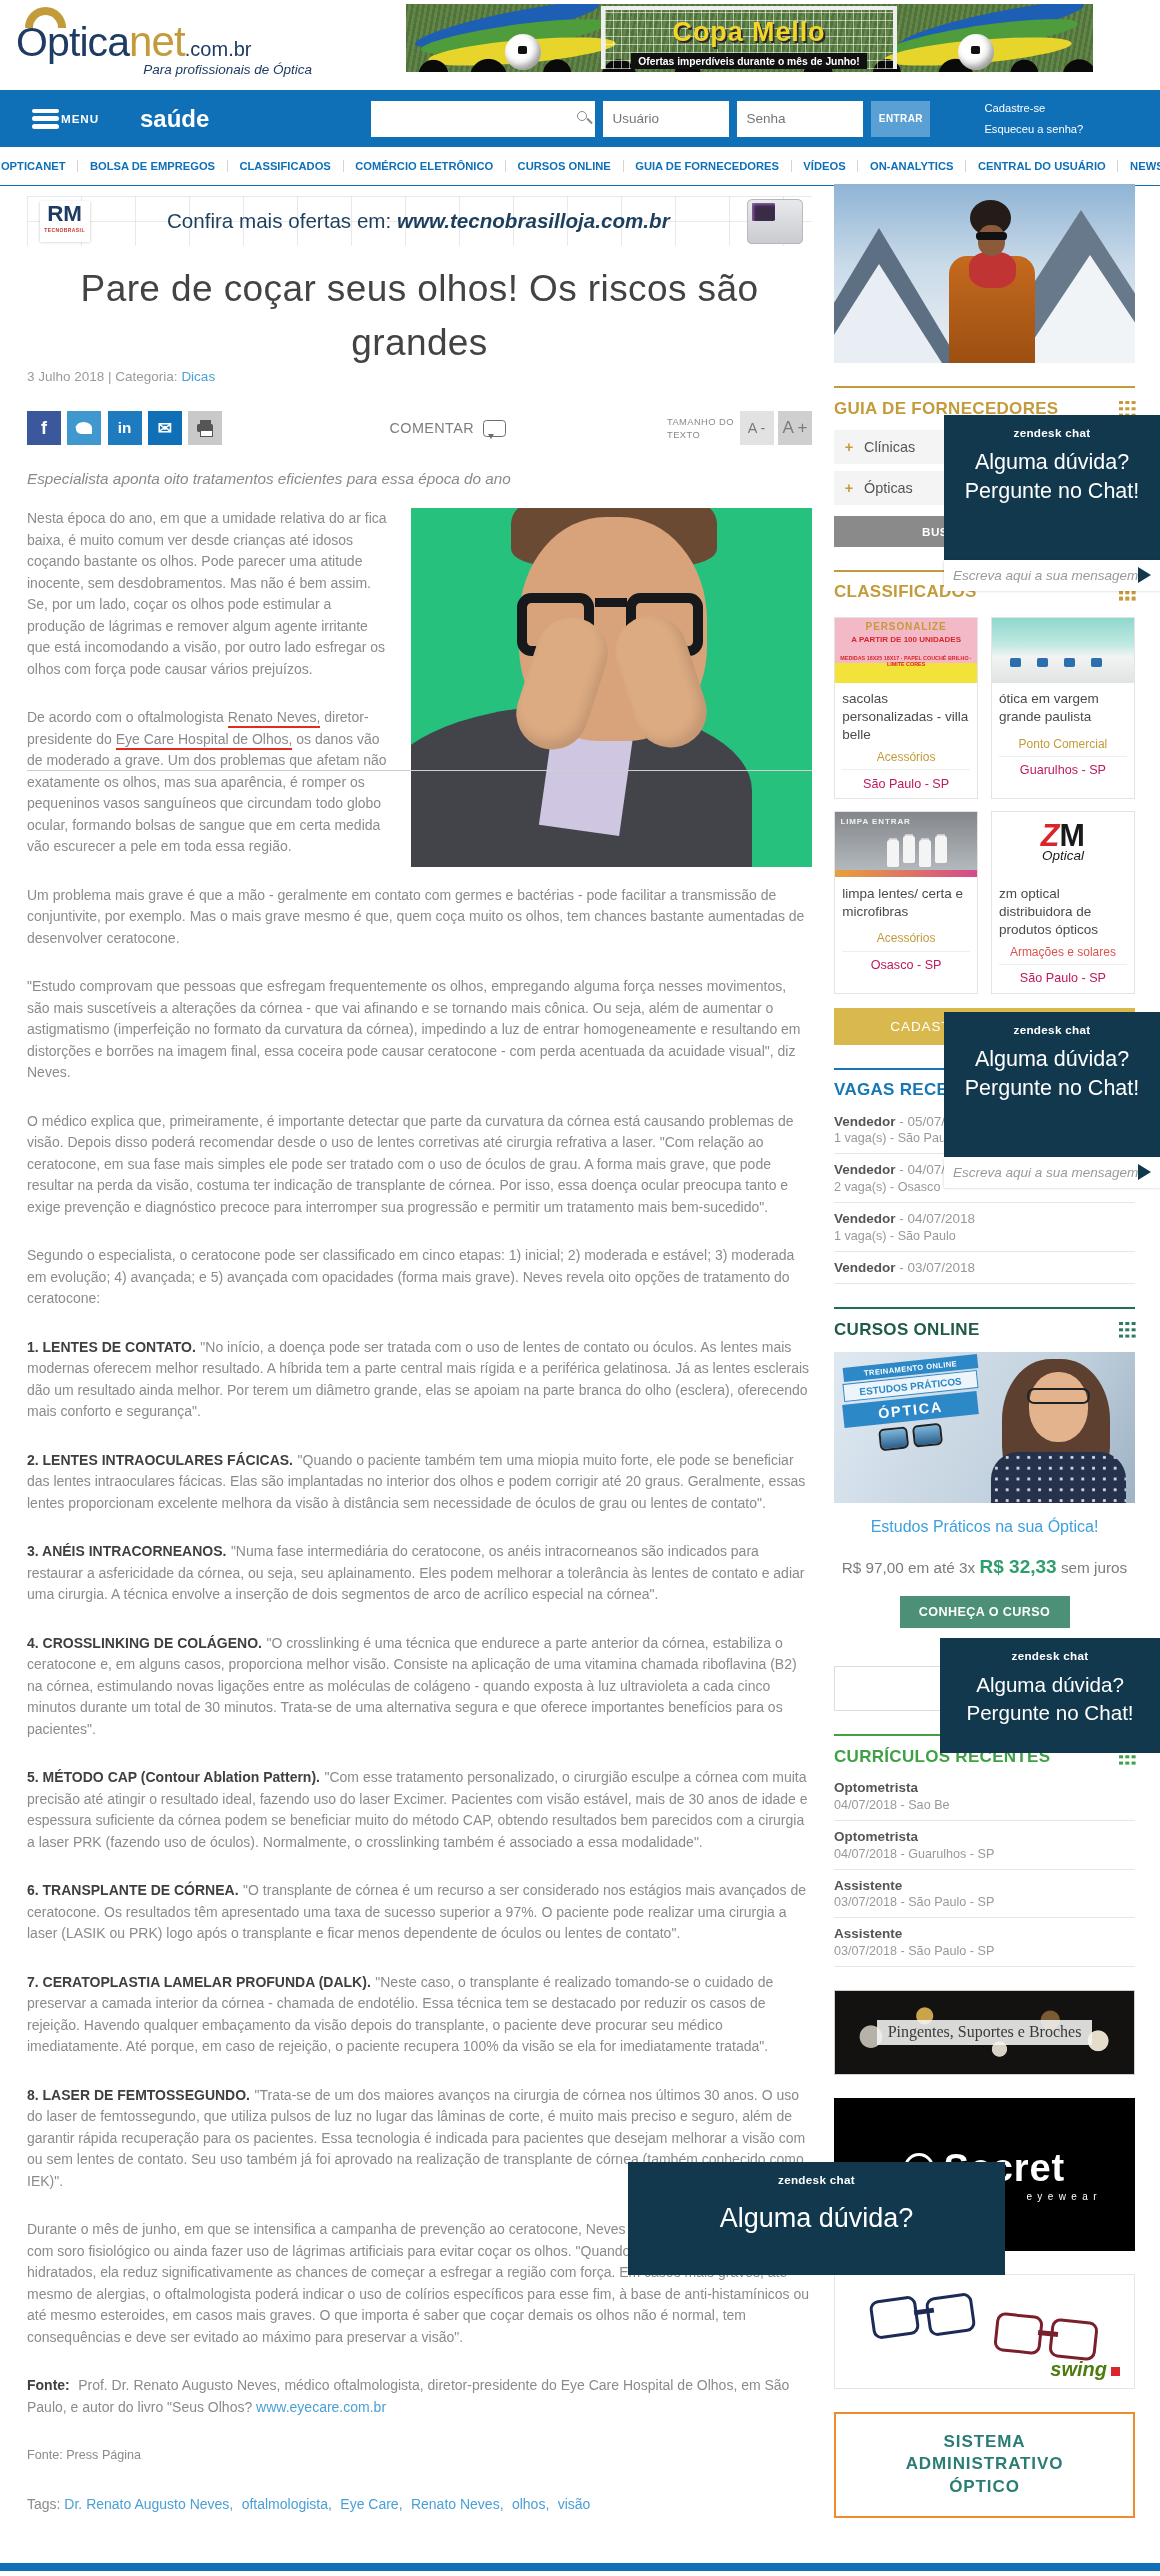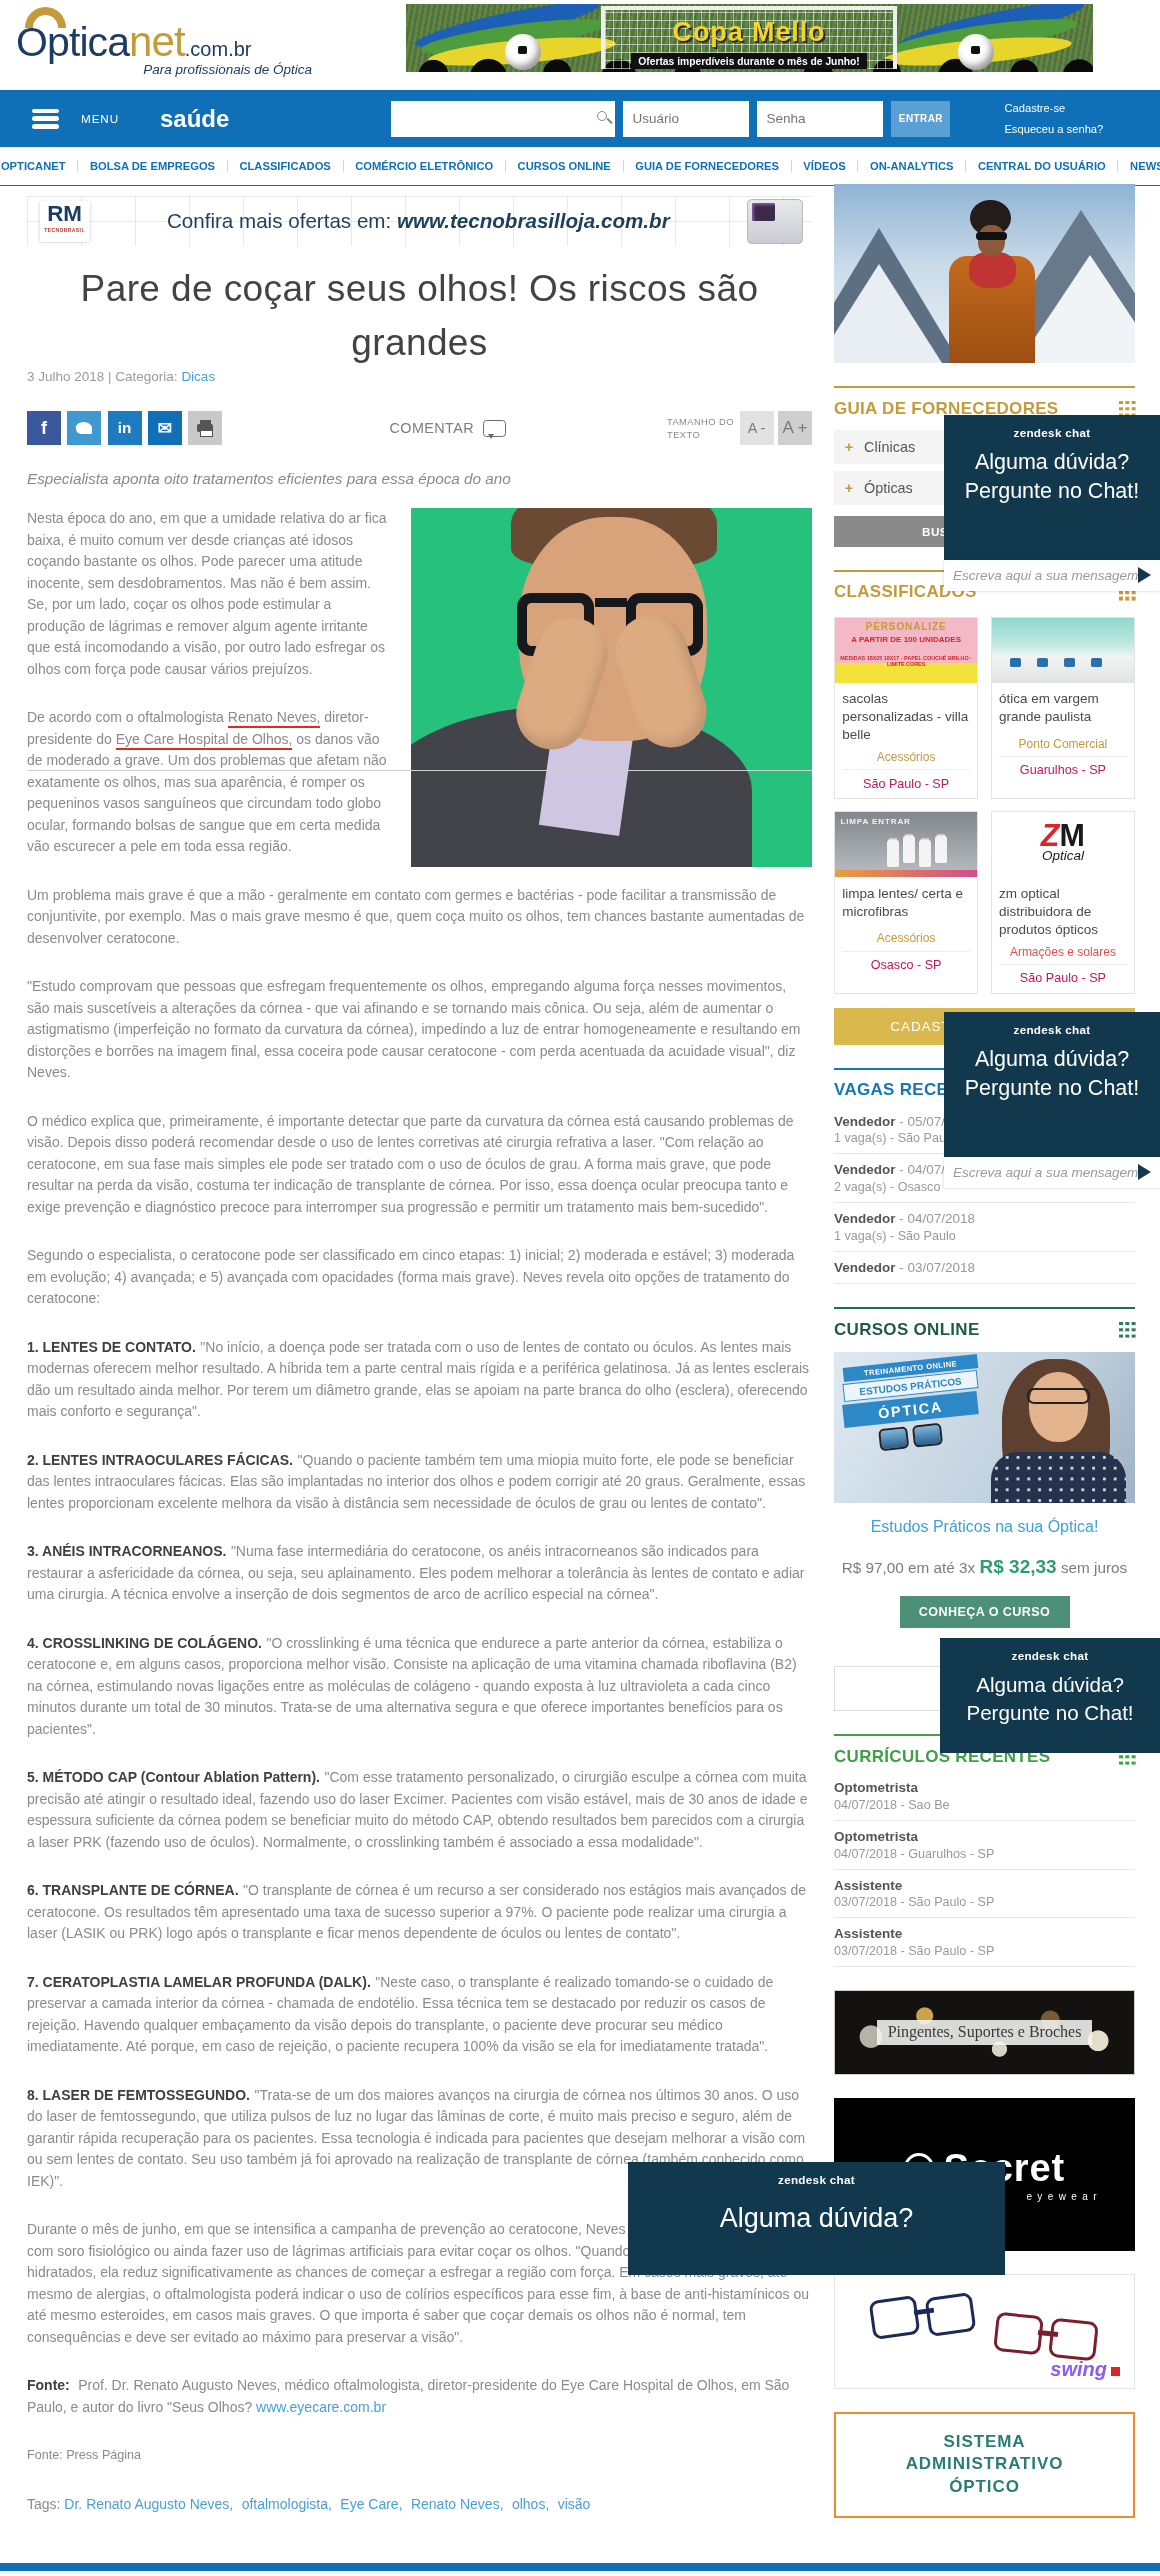--- a/index.html
+++ b/index.html
@@ -44,21 +44,21 @@
     background:repeating-linear-gradient(0deg, rgba(255,255,255,.55) 0 0.9px, transparent 0.9px 8px),
                repeating-linear-gradient(90deg, rgba(255,255,255,.55) 0 0.9px, transparent 0.9px 8px);
     text-align:center; }
   #goal .cup-title { margin-top:7.2px; font-size:27px; font-weight:bold; color:#f2d42a; text-shadow:1.8px 1.8px 0 #2a2a2a; letter-spacing:0.9px; }
   #goal .cup-sub { display:inline-block; margin-top:4.5px; background:#111; color:#fff; font-size:10.3px; font-weight:bold; padding:2.7px 7.2px; }
 
   
   #navbar { position:absolute; left:0; top:90px; width:1160px; height:57px; background:#0f70b7; display:flex; align-items:center; }
   #hamburger { margin-left:32px; width:27px; height:20px; display:flex; flex-direction:column; justify-content:space-between; cursor:pointer; }
   #hamburger i { display:block; height:4.5px; background:#fff; border-radius:2.7px; }
-  #menu-label { color:#fff; font-size:11.7px; font-weight:normal; letter-spacing:0.9px; margin-left:22px; cursor:pointer;text-align:center; }
+  #menu-label { color:#fff; font-size:11.7px; font-weight:bold; letter-spacing:0.9px; margin-left:2px; cursor:pointer;text-align:center; }
   #section-label { color:#fff; font-size:24px; font-weight:bold; margin-left:41px; cursor:pointer; }
   #search-wrap { position:relative; margin-left:162px; }
   #search-input { width:224px; height:36px; border:none; padding:0 30.5px 0 9px; font-size:13.5px; }
   .mag { position:absolute; right:8px; top:10px; width:10.8px; height:10.8px; border:1.8px solid #8a8a8a; border-radius:50%; }
   .mag::after { content:""; position:absolute; width:7.2px; height:2.2px; background:#8a8a8a; transform:rotate(45deg); right:-6.3px; bottom:-1.8px; }
   .cred-input { width:126px; height:36px; border:none; margin-left:8px; padding:0 9px; font-size:13.5px; color:#555; }
   #login-btn { width:59px; height:36px; margin-left:8px; background:#5aa0d4; color:#fff; font-size:10px; font-weight:bold; border:none; letter-spacing:0.4px; cursor:pointer; }
   #nav-links { margin-left:54px; color:#fff; font-size:11.2px; line-height:1.8; }
   #nav-links div { cursor:pointer; }
 
@@ -218,21 +218,21 @@
   #ad-secret .sc { width:30.5px; height:30.5px; border:3.6px solid #fff; border-radius:50%; margin-right:9px; position:relative; }
   #ad-secret .sc::after { content:""; position:absolute; left:8px; top:8px; width:7.2px; height:7.2px; background:#fff; border-radius:50%; }
   #ad-secret .name { color:#fff; font-size:38px; font-weight:bold; letter-spacing:0.9px; }
   #ad-secret .sub { color:#fff; font-size:10px; letter-spacing:5.4px; margin-top:1.8px; align-self:flex-end; margin-right:33px; }
 
   #ad-swing { margin-top:23px; height:115px; background:#fff; border:0.9px solid #e5e5e5; position:relative; overflow:hidden; cursor:pointer; }
   .sg { position:absolute; width:47px; height:39px; border:3.6px solid #1d2a55; border-radius:9px; }
   .sg.r { border-color:#7a1f2b; }
   .sg-bridge { position:absolute; width:20px; height:5.4px; background:#1d2a55; }
   .sg-bridge.r { background:#7a1f2b; }
-  #ad-swing .brand { position:absolute; right:14.4px; bottom:7.2px; font-size:20px; font-weight:bold; font-style:italic; color:#8b5cf6;margin-left:25px; }
+  #ad-swing .brand { position:absolute; right:14.4px; bottom:7.2px; font-size:20px; font-weight:bold; font-style:italic; color:#4d7c0f;margin-left:25px; }
   #ad-swing .brand::after { content:""; display:inline-block; width:9px; height:9px; background:#d8262c; margin-left:3.6px; }
 
   #ad-sistema { margin-top:23px; height:106px; border:2.7px solid #ef8b2d; display:flex; flex-direction:column; align-items:center; justify-content:center; cursor:pointer; background:#fff; }
   #ad-sistema div { color:#2a7d74; font-size:17px; font-weight:bold; letter-spacing:0.9px; line-height:1.35; }
 
   
   .chat { position:absolute; z-index:50; }
   .chat-box { background:#12384e; color:#fff; padding:10.8px 12.6px 14.4px 12.6px; }
   .chat-brand { text-align:center; font-size:11.7px; font-weight:bold; letter-spacing:0.3px; }
   .chat-q { text-align:center; font-size:21.5px; line-height:1.35; margin-top:9px; }

